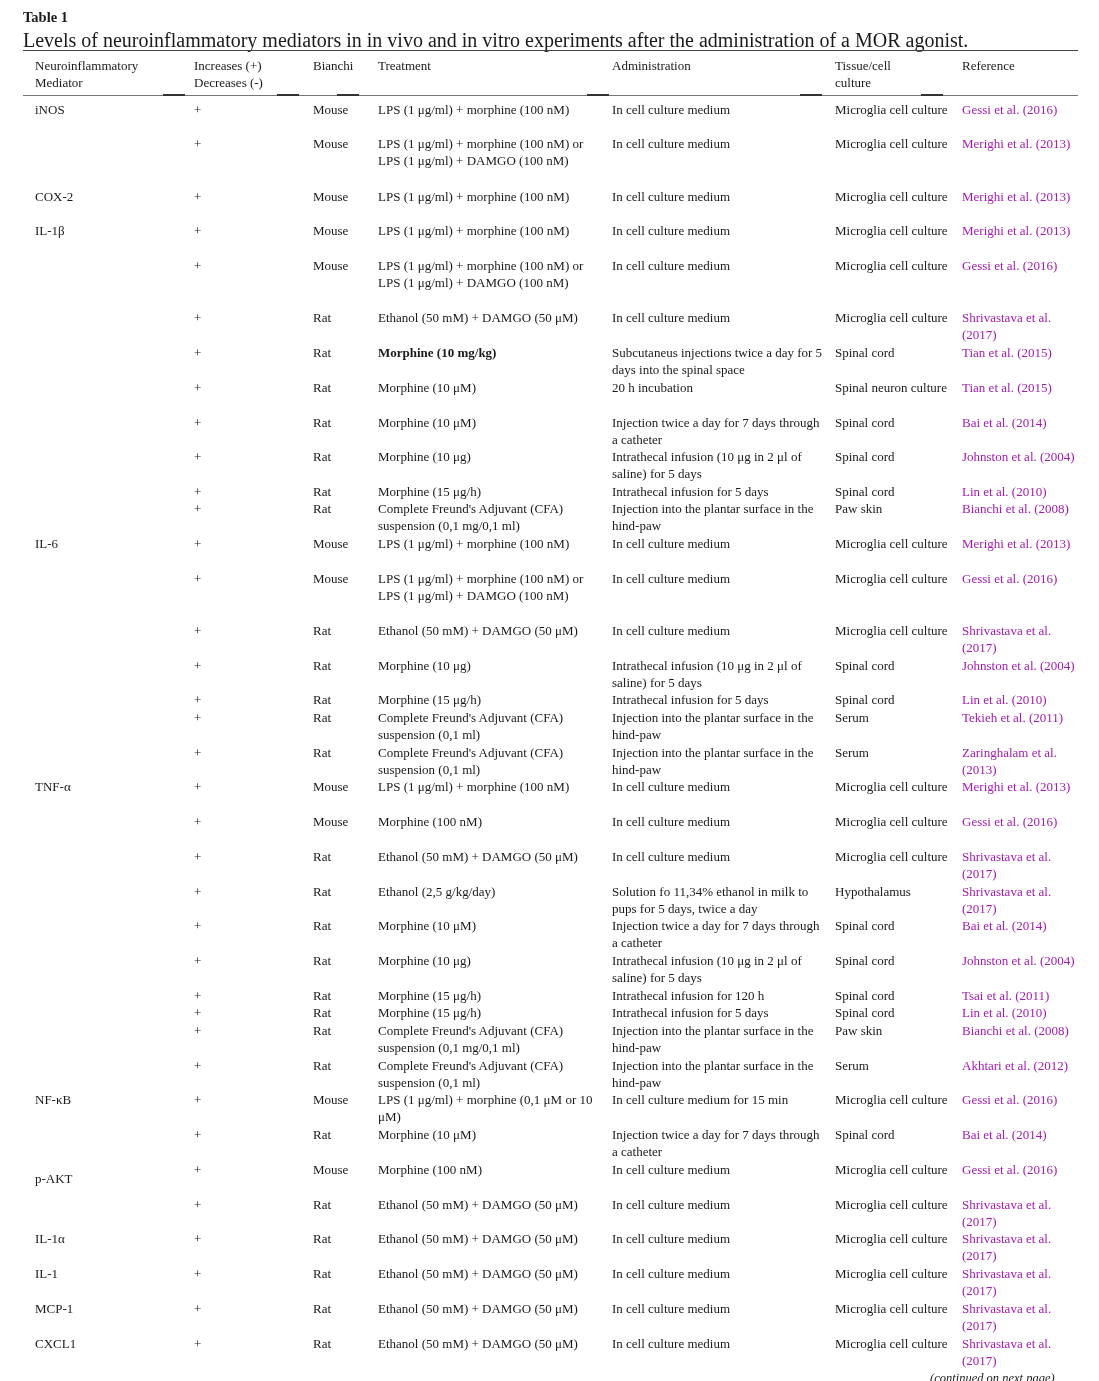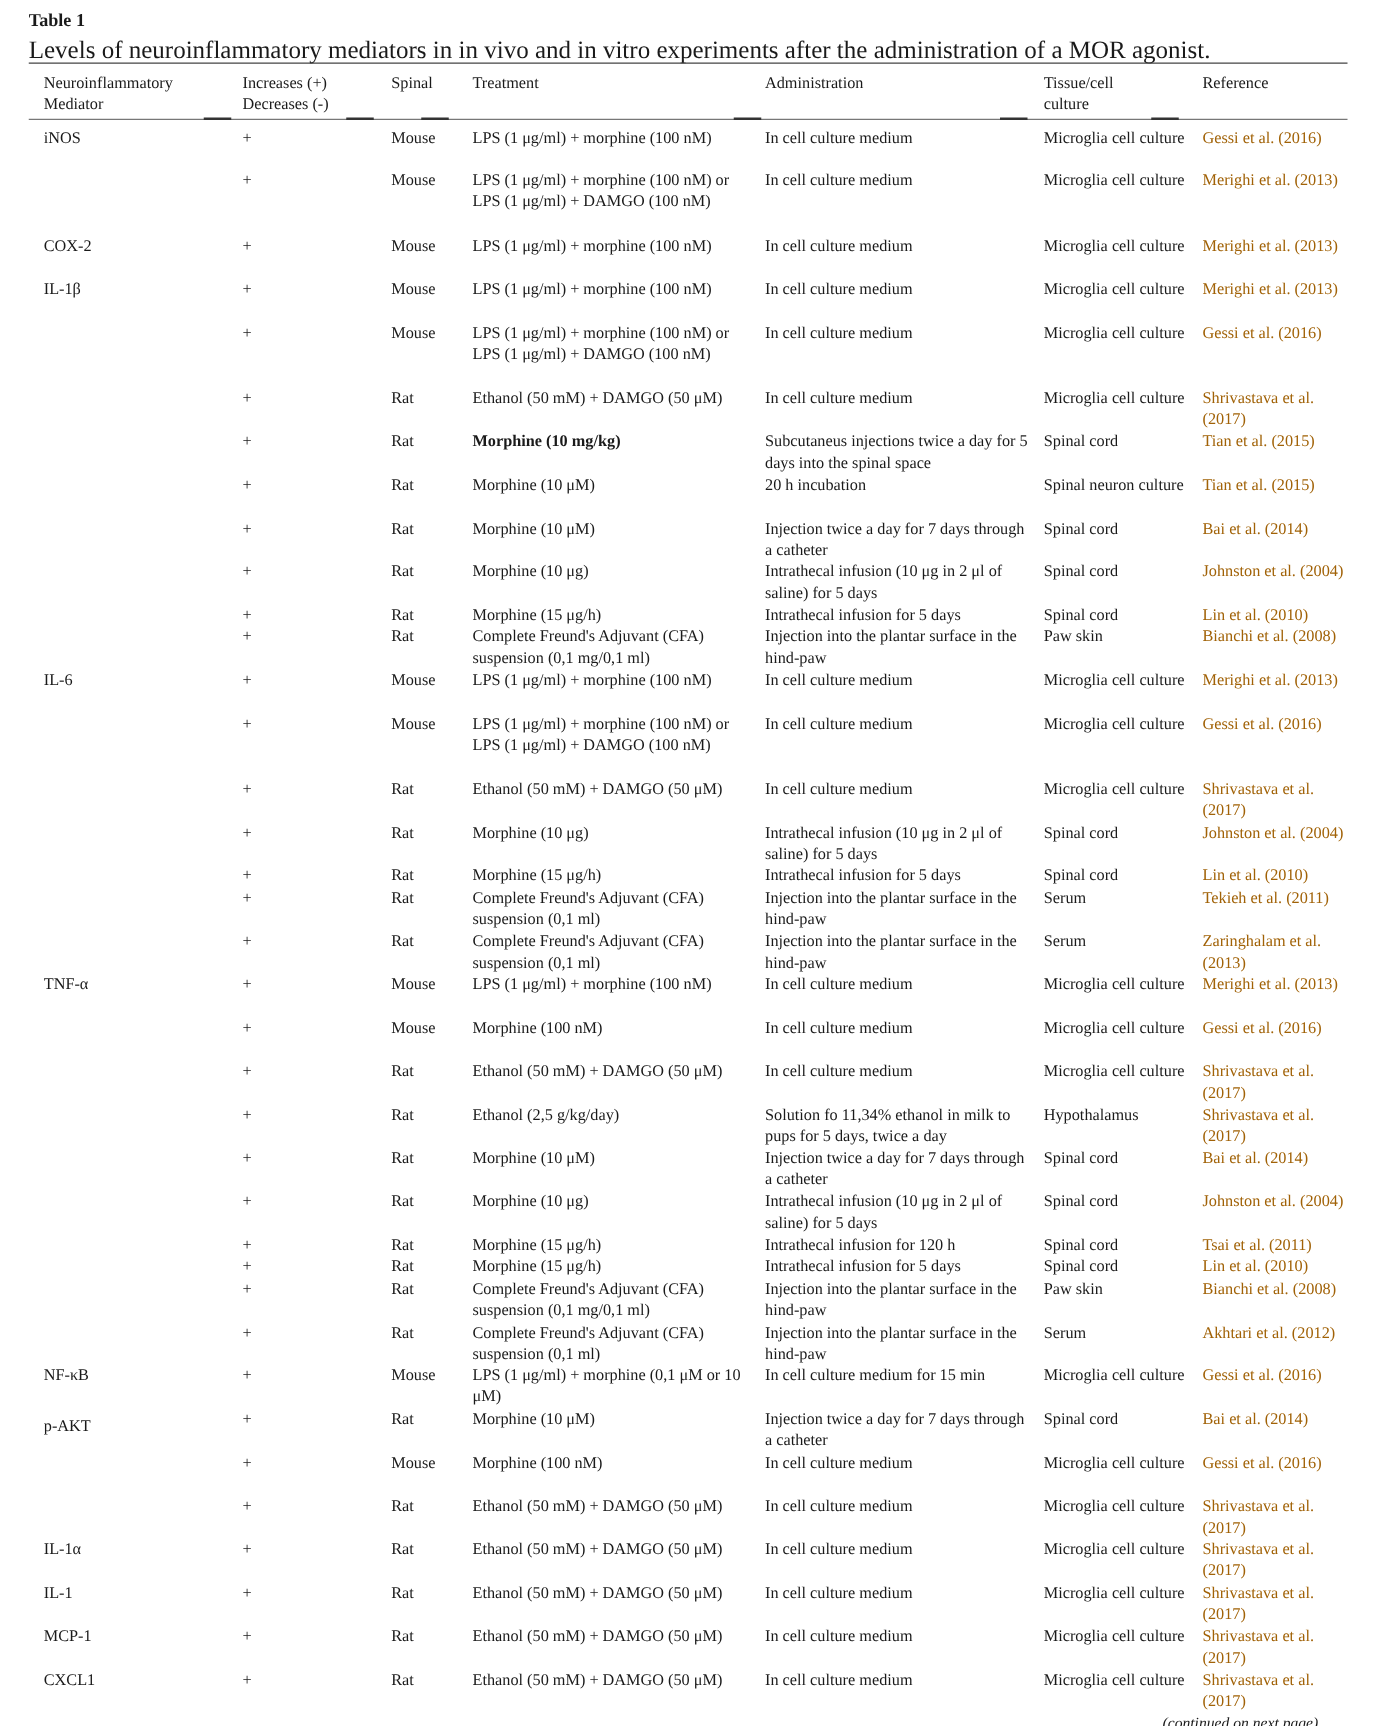--- a/index.html
+++ b/index.html
@@ -24,21 +24,21 @@
     position: absolute; left: 23px; width: 1055px; top: 95px; height: 0;
     border-top: 1px solid #777;
   }
   .head-tick {
     position: absolute; top: 94px; height: 2px; background: #333; width: 22px;
   }
   .cell {
     position: absolute; font-size: 13px; line-height: 17.3px;
   }
   .hdr { position: absolute; font-size: 13px; line-height: 17px; top: 57px; }
-  .ref { color: #a16207; }
+  .ref { color: #a21caf; }
   .c0 { left: 35px; width: 150px; }
   .c1 { left: 194px; width: 110px; }
   .c2 { left: 313px; width: 60px; }
   .c3 { left: 378px; width: 225px; }
   .c4 { left: 612px; width: 215px; }
   .c5 { left: 835px; width: 120px; }
   .c6 { left: 962px; width: 120px; }
   .continued {
     position: absolute; left: 930px; top: 1371px; font-size: 12.5px; font-style: italic; white-space: nowrap;
   }
@@ -47,21 +47,21 @@
 <body>
 
 <div class="table-label">Table 1</div>
 <div class="caption">Levels of neuroinflammatory mediators in in vivo and in vitro experiments after the administration of a MOR agonist.</div>
 <div class="rule-top"></div>
 
 <div class="hdr c0" style="white-space:pre-line">Neuroinflammatory
 Mediator</div>
 <div class="hdr c1" style="white-space:pre-line">Increases (+)
 Decreases (-)</div>
-<div class="hdr c2" style="white-space:pre-line">Spinal</div>
+<div class="hdr c2" style="white-space:pre-line">Bianchi</div>
 <div class="hdr c3" style="white-space:pre-line">Treatment</div>
 <div class="hdr c4" style="white-space:pre-line">Administration</div>
 <div class="hdr c5" style="white-space:pre-line">Tissue/cell
 culture</div>
 <div class="hdr c6" style="white-space:pre-line">Reference</div>
 
 <div class="rule-head"></div>
 <div class="head-tick" style="left:163px"></div>
 <div class="head-tick" style="left:277px"></div>
 <div class="head-tick" style="left:337px"></div>
@@ -343,21 +343,21 @@
     <div>
       <div class="cell c0" style="top: 1126px;"></div>
       <div class="cell c1" style="top: 1126px;">+</div>
       <div class="cell c2" style="top: 1126px;">Rat</div>
       <div class="cell c3" style="top: 1126px;">Morphine (10 μM)</div>
       <div class="cell c4" style="top: 1126px;">Injection twice a day for 7 days through a catheter</div>
       <div class="cell c5" style="top: 1126px;">Spinal cord</div>
       <div class="cell c6 ref" style="top: 1126px;">Bai et al. (2014)</div>
     </div>
     <div>
-      <div class="cell c0" style="top: 1132px;">p-AKT</div>
+      <div class="cell c0" style="top: 1170px;">p-AKT</div>
       <div class="cell c1" style="top: 1161px;">+</div>
       <div class="cell c2" style="top: 1161px;">Mouse</div>
       <div class="cell c3" style="top: 1161px;">Morphine (100 nM)</div>
       <div class="cell c4" style="top: 1161px;">In cell culture medium</div>
       <div class="cell c5" style="top: 1161px;">Microglia cell culture</div>
       <div class="cell c6 ref" style="top: 1161px;">Gessi et al. (2016)</div>
     </div>
     <div>
       <div class="cell c0" style="top: 1196px;"></div>
       <div class="cell c1" style="top: 1196px;">+</div>

